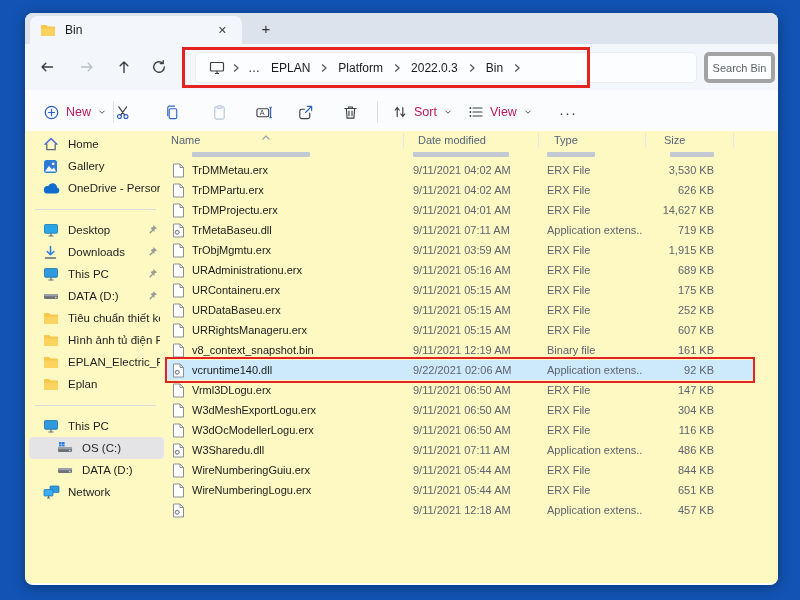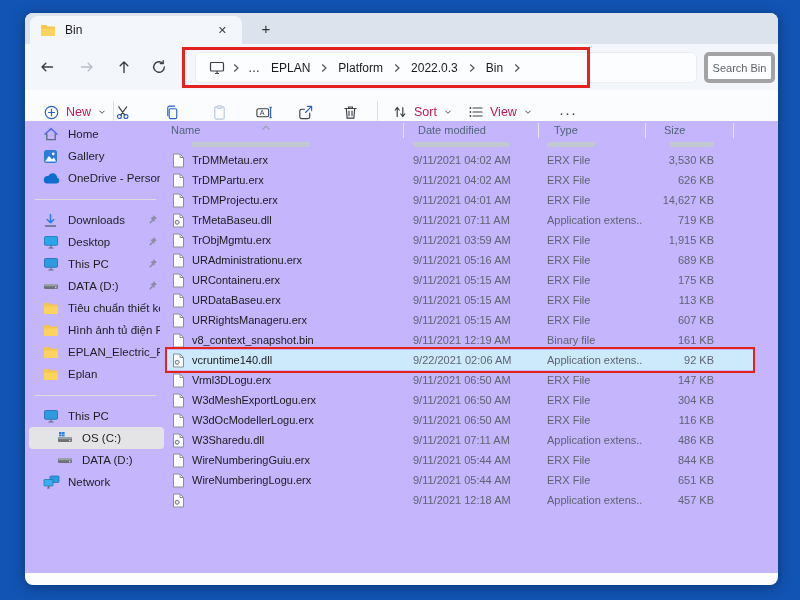--- a/index.html
+++ b/index.html
@@ -35,21 +35,21 @@
                display:flex; align-items:center; justify-content:center; white-space:nowrap; overflow:hidden; }
 
   
   .toolbar { position:absolute; left:0; top:77px; width:100%; height:43px; background:#fbfcfe;
              border-bottom:1px solid #e6e8ee; }
   .tbtn { position:absolute; top:7px; height:30px; display:flex; align-items:center; justify-content:center;
           gap:6px; border-radius:4px; font-size:12.5px; color:#be185d; }
   .tdiv { position:absolute; top:11px; width:1px; height:22px; background:#dadee6; }
 
   
-  .main { position:absolute; left:0; top:108px; width:100%; height:452px; background:#c4b5fd; }
+  .main { position:absolute; left:0; top:118px; width:100%; height:452px; background:#fef9c3; }
 
   .sidebar { position:absolute; left:0; top:0; width:143px; height:100%; overflow:hidden; padding-top:2px; }
   .sb-item { height:22px; display:flex; align-items:center; padding:0 4px 0 14px; font-size:11.5px;
              color:#1f1f1f; border-radius:4px; margin:0 4px; white-space:nowrap; overflow:hidden; position:relative; }
   .sb-item.ind { padding-left:28px; }
   .sb-item.sel { background:#e4e4e6; }
   .sb-ico { width:17px; height:16px; margin-right:8px; flex:0 0 auto; display:flex; align-items:center; }
   .sb-label { overflow:hidden; white-space:nowrap; flex:1; }
   .pin { position:absolute; right:6px; top:5px; width:11px; height:11px; opacity:.75; }
   .sb-divider { height:20px; position:relative; }
@@ -264,40 +264,40 @@
           <span class="sb-ico">
             <svg width="17" height="11" viewBox="0 0 17 11">
               <path d="M4 10.5h9.5a3 3 0 0 0 .6-5.9A4.6 4.6 0 0 0 5.3 3 3.8 3.8 0 0 0 4 10.5z" fill="#0f6ecd"></path>
             </svg>
           </span>
           <span class="sb-label">OneDrive - Personal</span>
         </div>
         <div class="sb-divider"></div>
         <div class="sb-item">
           <span class="sb-ico">
+            <svg width="16" height="14" viewBox="0 0 16 14">
+              <rect x="1.5" y="1.5" width="13" height="8.8" rx="1" fill="#2aa6e8" stroke="#1579b4" stroke-width=".8"></rect>
+              <path d="M5.5 13h5M8 10.3V13" stroke="#5a6b7c" stroke-width="1.2"></path>
+            </svg>
+          </span>
+          <span class="sb-label">Desktop</span>
+          <span class="pin">
+            <svg width="11" height="11" viewBox="0 0 12 12">
+              <path d="M7 1l4 4-1.9.4-1 1 .2 2.6L6.7 7.4 3.6 10.5 2.5 9.4 5.6 6.3 4 4.7l1-1L6.9 3z" fill="#7a7f87"></path>
+            </svg>
+          </span>
+        </div>
+        <div class="sb-item">
+          <span class="sb-ico">
             <svg width="15" height="15" viewBox="0 0 15 15">
               <path d="M7.5 1.5v8M4.2 6.5l3.3 3.3 3.3-3.3" fill="none" stroke="#2a7de1" stroke-width="1.5" stroke-linecap="round" stroke-linejoin="round"></path>
               <path d="M2.5 13h10" stroke="#5a6b7c" stroke-width="1.4" stroke-linecap="round"></path>
             </svg>
           </span>
           <span class="sb-label">Downloads</span>
-          <span class="pin">
-            <svg width="11" height="11" viewBox="0 0 12 12">
-              <path d="M7 1l4 4-1.9.4-1 1 .2 2.6L6.7 7.4 3.6 10.5 2.5 9.4 5.6 6.3 4 4.7l1-1L6.9 3z" fill="#7a7f87"></path>
-            </svg>
-          </span>
-        </div>
-        <div class="sb-item">
-          <span class="sb-ico">
-            <svg width="16" height="14" viewBox="0 0 16 14">
-              <rect x="1.5" y="1.5" width="13" height="8.8" rx="1" fill="#2aa6e8" stroke="#1579b4" stroke-width=".8"></rect>
-              <path d="M5.5 13h5M8 10.3V13" stroke="#5a6b7c" stroke-width="1.2"></path>
-            </svg>
-          </span>
-          <span class="sb-label">Desktop</span>
           <span class="pin">
             <svg width="11" height="11" viewBox="0 0 12 12">
               <path d="M7 1l4 4-1.9.4-1 1 .2 2.6L6.7 7.4 3.6 10.5 2.5 9.4 5.6 6.3 4 4.7l1-1L6.9 3z" fill="#7a7f87"></path>
             </svg>
           </span>
         </div>
         <div class="sb-item">
           <span class="sb-ico">
             <svg width="16" height="14" viewBox="0 0 16 14">
               <rect x="1.5" y="1.5" width="13" height="8.8" rx="1" fill="#2f9ae0" stroke="#1a6fae" stroke-width=".8"></rect>
@@ -522,21 +522,21 @@
           <div class="frow" style="top: 169px;">
             <span class="f-ico">
               <svg width="13" height="15" viewBox="0 0 13 15">
                 <path d="M1.5 1h6.5l3.5 3.5V14h-10z" fill="#fff" stroke="#8a9099" stroke-width="1"></path>
                 <path d="M8 1v3.5h3.5" fill="none" stroke="#8a9099" stroke-width="1"></path>
               </svg>
             </span>
             <span class="c-name">URDataBaseu.erx</span>
             <span class="c-date">9/11/2021 05:15 AM</span>
             <span class="c-type">ERX File</span>
-            <span class="c-size">113 KB</span>
+            <span class="c-size">252 KB</span>
           </div>
           <div class="frow" style="top: 189px;">
             <span class="f-ico">
               <svg width="13" height="15" viewBox="0 0 13 15">
                 <path d="M1.5 1h6.5l3.5 3.5V14h-10z" fill="#fff" stroke="#8a9099" stroke-width="1"></path>
                 <path d="M8 1v3.5h3.5" fill="none" stroke="#8a9099" stroke-width="1"></path>
               </svg>
             </span>
             <span class="c-name">URRightsManageru.erx</span>
             <span class="c-date">9/11/2021 05:15 AM</span>

